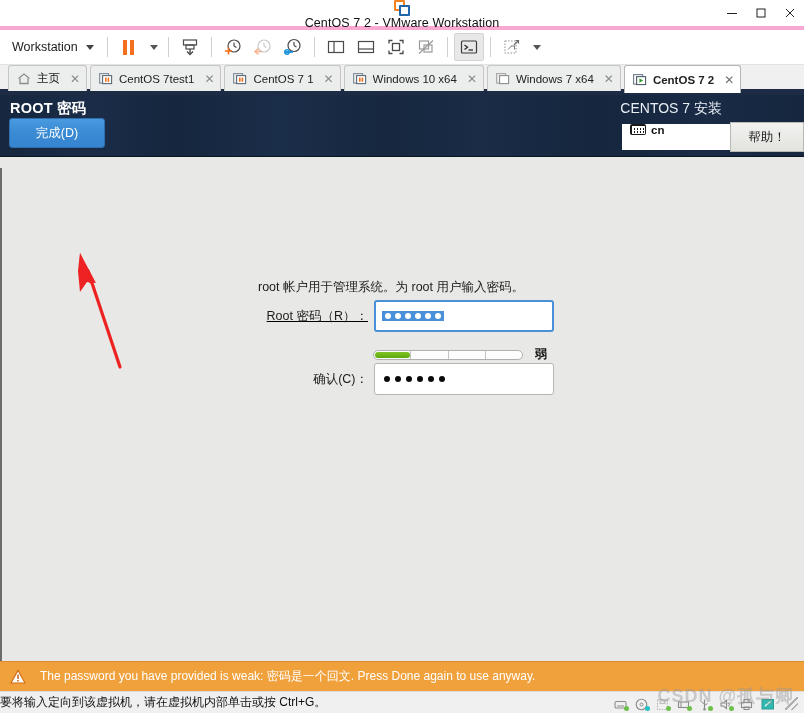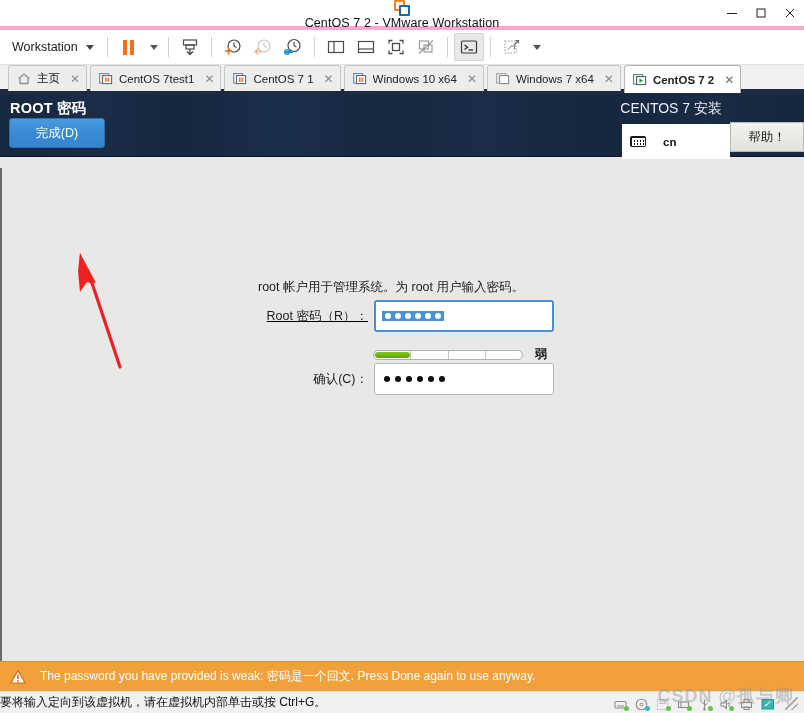--- a/index.html
+++ b/index.html
@@ -227,29 +227,28 @@
   .install-title {
     position: absolute;
     right: 82px; top: 5px;
     color: #e9eef4;
     font-size: 14px;
     white-space: nowrap;
   }
   .kbd-indicator {
     position: absolute;
     right: 74px; top: 29px;
-    width: 108px; height: 35px;
+    width: 108px; height: 26px;
     background: #ffffff;
-    display: flex; align-items: center;
+    display: flex; align-items: flex-start;
     padding-left: 8px;
     box-sizing: border-box;
     font-size: 11.5px;
     color: #111;
     font-weight: bold;
-    gap: 12px;
   }
   .kbd-glyph {
     width: 16px; height: 11px;
     margin-right: 5px;
     background: #1a1a1a;
     border-radius: 2px;
     position: relative;
     flex: 0 0 auto;
   }
   .kbd-glyph::after {

